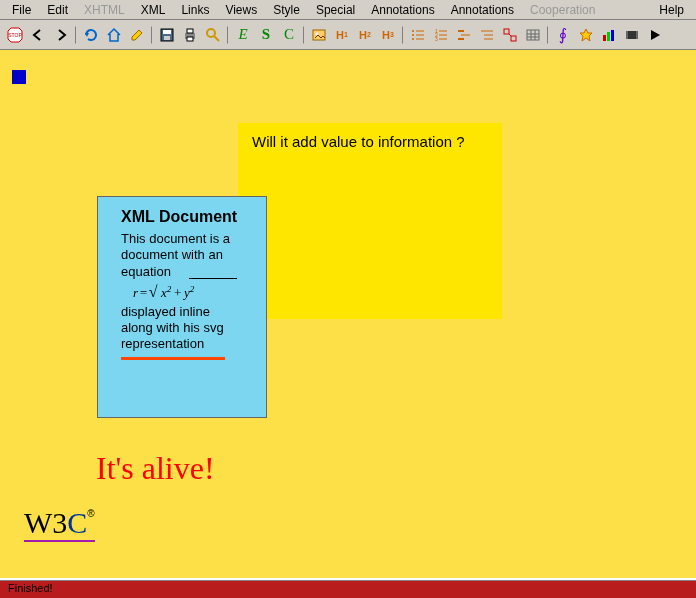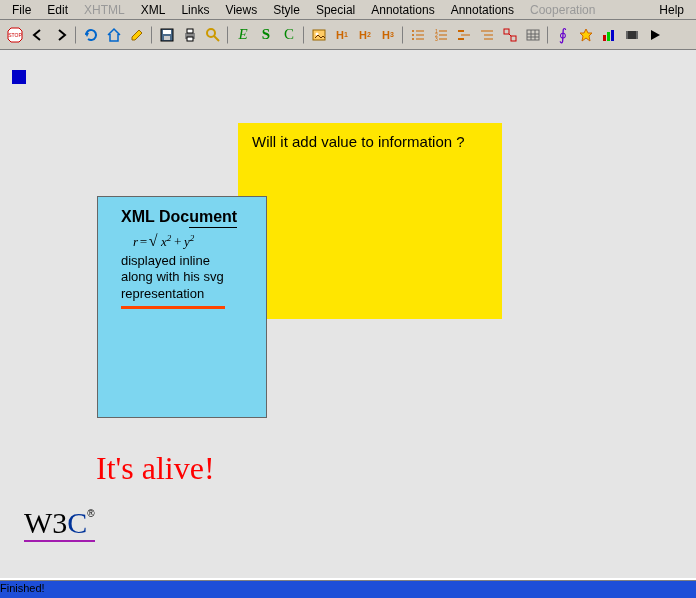--- a/index.html
+++ b/index.html
@@ -5,34 +5,34 @@
 * { margin: 0; padding: 0; box-sizing: border-box; }
 body { font-family: Arial, Helvetica, sans-serif; width: 696px; height: 598px; background: #fff; overflow: hidden; position: relative; }
 .menubar { background: #d4d0c8; border-bottom: 1px solid #808080; height: 20px; display: flex; align-items: center; padding: 0 4px; font-size: 12px; }
 .menubar .menu-item { padding: 8px 8px; cursor: default; }
 .menubar .menu-item.disabled { color: #999; }
 .menubar .spacer { flex: 1; }
 .toolbar { background: #d4d0c8; border-bottom: 1px solid #808080; height: 30px; display: flex; align-items: center; padding: 0 4px; gap: 1px; }
 .tool-btn { width: 22px; height: 22px; display: flex; align-items: center; justify-content: center; border: 1px solid transparent; font-size: 11px; cursor: default; }
 .tool-btn.sep { border-left: 1px solid #808080; width: 2px; margin: 0 2px; height: 18px; }
 .tool-btn svg { width: 16px; height: 16px; }
-.canvas { position: relative; background: #e5e5e5; height: 528px; }
+.canvas { position: relative; background: #fde047; height: 528px; }
 .blue-square { position: absolute; left: 12px; top: 20px; width: 14px; height: 14px; background: #0000c8; }
 .yellow-box { position: absolute; left: 238px; top: 73px; width: 264px; height: 196px; background: #ffe600; padding: 10px 14px; font-size: 15px; }
 .xml-box { position: absolute; left: 97px; top: 146px; width: 170px; height: 222px; background: #7dd6f0; border: 1px solid #666; padding: 10px 23px; font-size: 13px; line-height: 1.25; }
 .xml-box h3 { font-size: 16px; font-weight: bold; margin-bottom: 4px; }
 .xml-box .eq { font-style: italic; font-family: serif; margin: 2px 12px; position: relative; }
 .xml-box .vinculum { position:absolute; top:-4px; left:56px; width:48px; border-top:1px solid #000; }
 .xml-box .red-underline { border-top: 3px solid #ff4500; width: 104px; margin-top: 4px; }
 .alive { position: absolute; left: 96px; top: 400px; font-size: 32px; color: #ff0000; font-family: serif; }
 .w3c-logo { position: absolute; left: 24px; top: 456px; border-bottom: 2px solid #a21caf; padding-bottom: 0; }
 .w3c-logo .txt { font-family: serif; font-size: 30px; font-weight: normal; letter-spacing: 0; }
 .w3c-logo .c { color: #003399; }
 .w3c-logo .reg { font-size: 10px; vertical-align: top; position: relative; top: 2px; }
-.statusbar { position: absolute; bottom: 0; left: 0; right: 0; height: 18px; background: #1d4ed8; border-top: 1px solid #808080; font-size: 11px; padding: 1px 0; }
+.statusbar { position: absolute; bottom: 0; left: 0; right: 0; height: 18px; background: #b91c1c; border-top: 1px solid #808080; font-size: 11px; padding: 1px 8px; }
 sup { font-size: 0.7em; }
 </style>
 </head>
 <body>
 
 <div class="menubar">
   <span class="menu-item">File</span>
   <span class="menu-item">Edit</span>
   <span class="menu-item disabled">XHTML</span>
   <span class="menu-item">XML</span>
@@ -196,20 +196,21 @@
     </div>
 </div>
 
 <div class="canvas">
   <div class="blue-square"></div>
   <div class="yellow-box">
     <span>Will it add value to information ?</span>
   </div>
   <div class="xml-box">
     <h3>XML Document</h3>
+    <p>This document is a document with an equation</p>
     <div class="eq">
       <span class="vinculum"></span>
       <span>r</span><span style="margin:0 1px">=</span><span style="font-size:16px">√</span>&nbsp;<span>x</span><sup>2</sup><span style="margin:0 2px">+</span><span>y</span><sup>2</sup>
     </div>
     <p>displayed inline along with his svg representation</p>
     <div class="red-underline"></div>
   </div>
   <div class="alive">It's alive!</div>
   <div class="w3c-logo">
     <span class="txt"><span>W3</span><span class="c">C</span></span><span class="reg">®</span>

